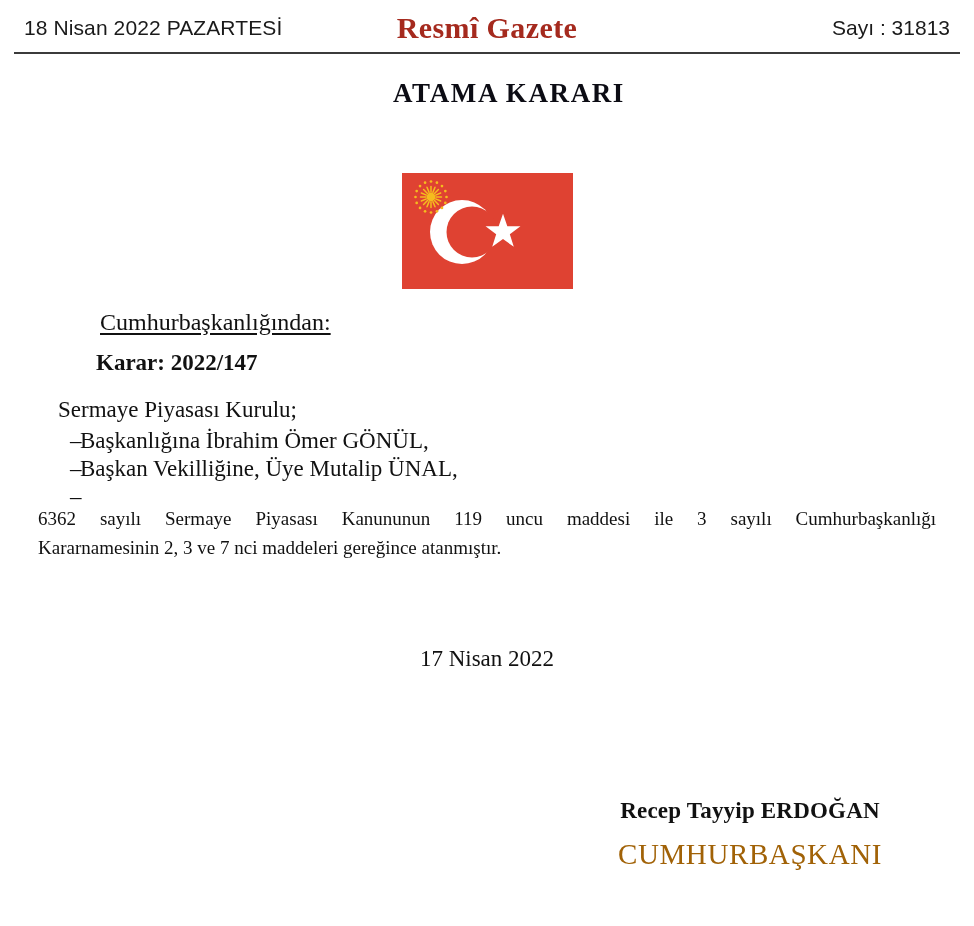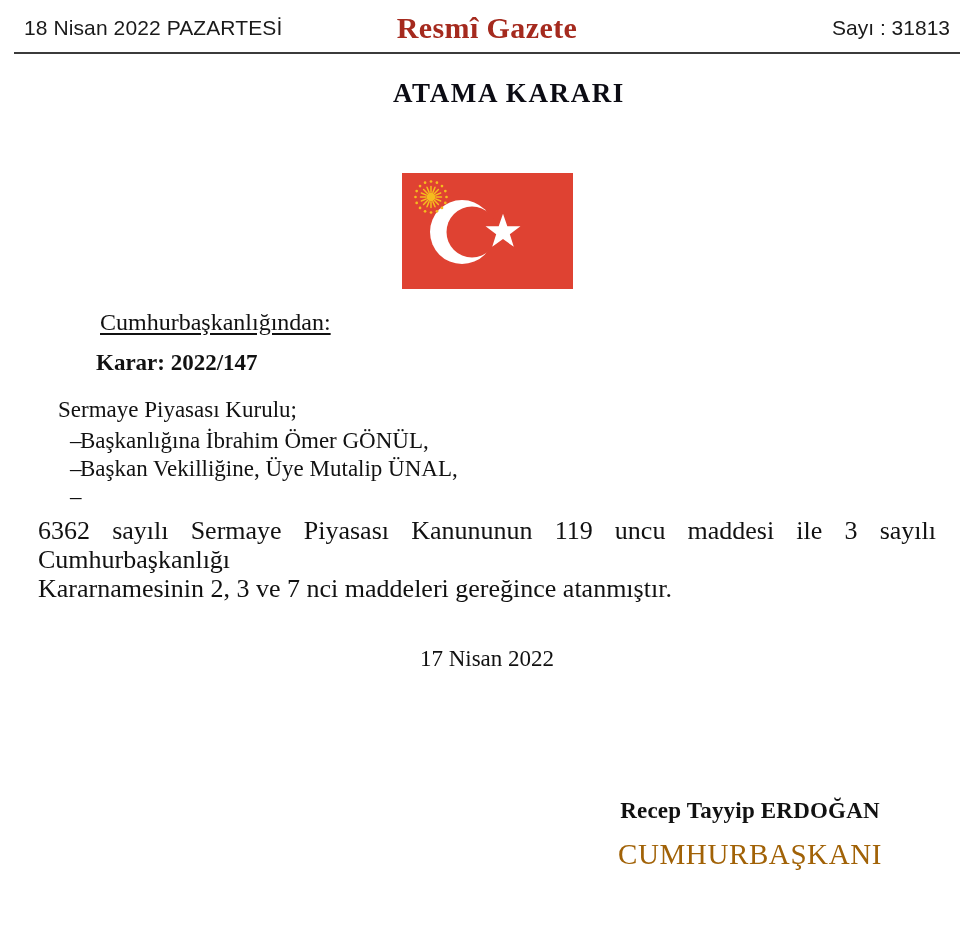--- a/index.html
+++ b/index.html
@@ -147,23 +147,23 @@
     padding-left: 32px;
     box-sizing: border-box;
     color: #111111;
   }
 
   .appointment-text { flex: 1 1 auto; }
 
   .legal-basis {
     position: absolute;
     left: 38px;
-    top: 516px;
+    top: 504px;
     width: 898px;
-    font-size: 26px;
+    font-size: 19px;
     line-height: 29px;
     text-align: justify;
     text-justify: inter-word;
     color: #111111;
   }
 
   .legal-basis > span { display: block; }
   .legal-basis .just-line {
     text-align: justify;
     text-align-last: justify;

